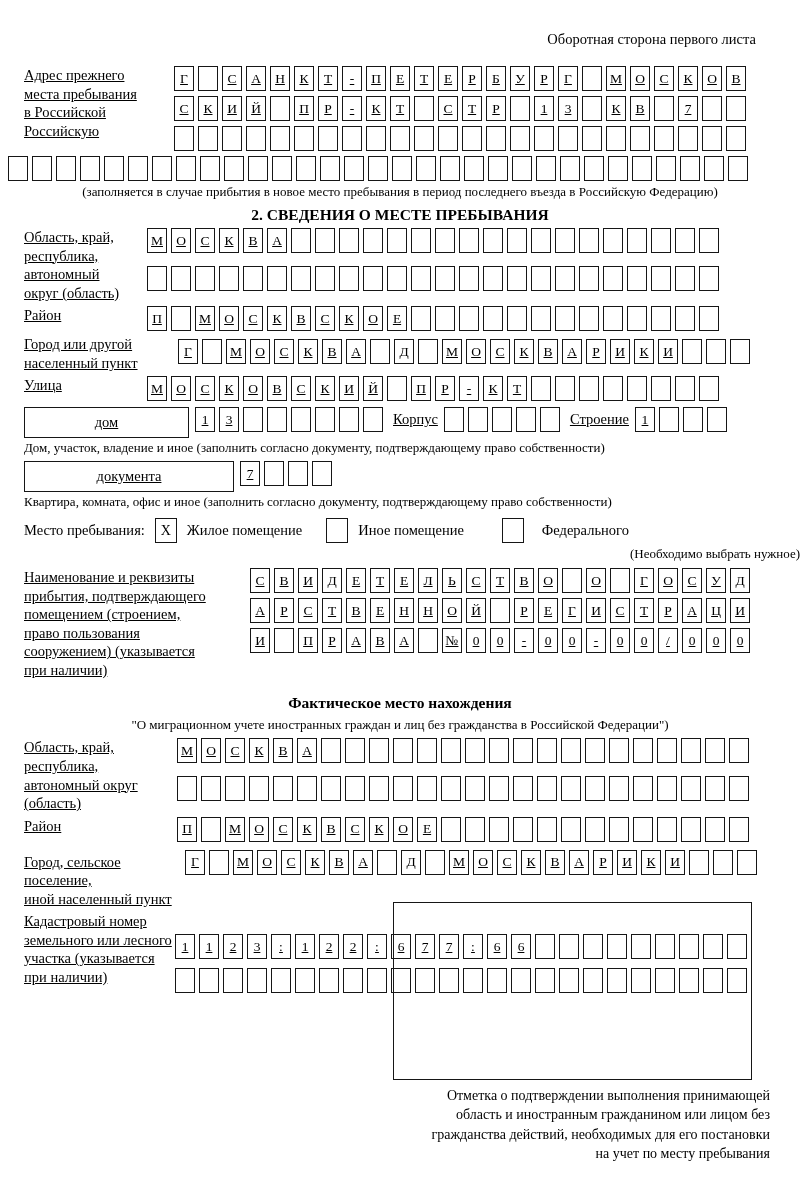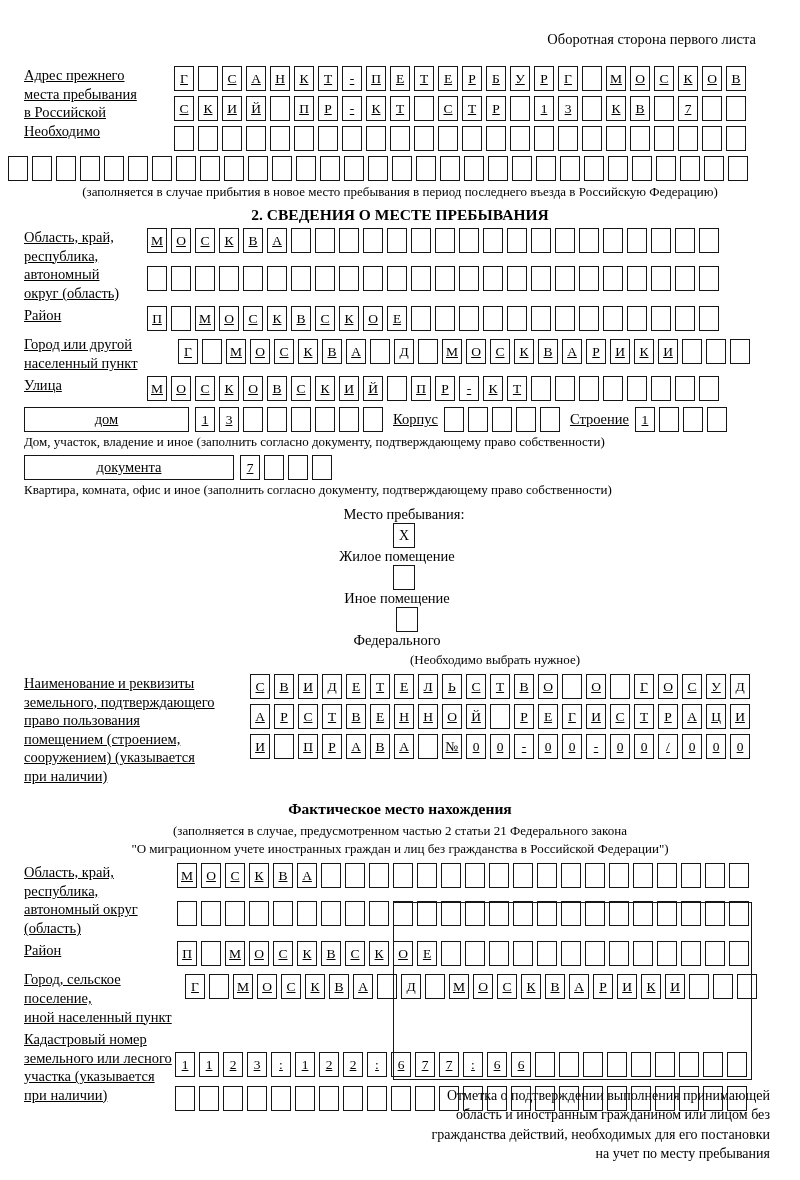--- a/index.html
+++ b/index.html
@@ -9,65 +9,65 @@
   .header-note{text-align:right;padding:31px 44px 0 0;font-size:14.5px;}
 
   
   .frow{display:flex;align-items:flex-start;margin:4px 0 0 24px;text-decoration:underline;}
   .lbl{font-size:14.5px;line-height:1.28;}
   .w150{flex:0 0 150px;}
   .w123{flex:0 0 123px;}
   .w154{flex:0 0 154px;}
   .w226{flex:0 0 226px;}
   .w153{flex:0 0 153px;}
-  .w161{flex:0 0 161px;}
+  .w161{flex:0 0 161px;margin-top:7px;}
   .w151{flex:0 0 151px;}
 
   .rows{display:flex;flex-direction:column;gap:5px;}
   .boxrow{display:flex;gap:4px;}
   .box{flex:0 0 20px;width:20px;height:25px;border:1.5px solid #161616;
        box-sizing:border-box;display:flex;align-items:center;justify-content:center;
        font-size:13.5px;background:#fff;}
   .fullrow{margin:5px 0 0 8px;}
 
   .caption{font-size:13px;text-align:center;margin-top:3px;}
   .caption-left{font-size:13px;margin:2px 0 0 24px;}
   .sec-title{font-size:15.5px;font-weight:bold;text-align:center;margin-top:6px;}
 
-  .field-box{height:25px;border:1.5px solid #161616;box-sizing:border-box;
+  .field-box{height:31px;border:1.5px solid #161616;box-sizing:border-box;
              display:flex;align-items:center;justify-content:center;font-size:14.5px;}
   .fb-dom{width:165px;margin-right:6px;}
   .fb-kv{width:210px;margin-right:6px;}
   .inline-lbl{font-size:14.5px;line-height:25px;margin:0 6px 0 10px;white-space:nowrap;}
 
-  .mesto-row{display:flex;align-items:center;margin:8px 16px 0 24px;font-size:14.5px;flex-direction:column;}
+  .mesto-row{display:flex;align-items:center;margin:8px 16px 0 24px;font-size:14.5px;}
   .cbox{width:22px;height:25px;border:1.5px solid #161616;box-sizing:border-box;
         display:flex;align-items:center;justify-content:center;font-size:14px;margin:0 10px;}
   .mesto-row .opt{margin-right:14px;}
-  .note-center{font-size:13px;margin:3px 0 0 0;text-align:center;padding-left:190px;}
+  .note-center{font-size:13px;margin:3px 0 0 0;text-align:right;padding-left:190px;}
 
   .fakt-cap{font-size:13px;text-align:center;line-height:1.45;margin-top:4px;}
 
   .stamp-wrap{position:absolute;left:360px;top:902px;width:410px;}
   .stamp-box{margin-left:33px;width:359px;height:178px;border:1.8px solid #161616;box-sizing:border-box;}
   .stamp-cap{font-size:14px;text-align:right;line-height:1.38;margin-top:6px;}
 </style>
 </head>
 <body>
 
 <div class="page">
 
   <div class="header-note">Оборотная сторона первого листа</div>
 
   <div class="frow" style="margin-top:18px;">
     <div class="lbl w150">
         <div>Адрес прежнего</div>
         <div>места пребывания</div>
         <div>в Российской</div>
-        <div>Необходимо</div>
+        <div>Российскую</div>
       </div>
     <div class="rows">
       <div class="boxrow">
           <span class="box">Г</span>
           <span class="box"></span>
           <span class="box">С</span>
           <span class="box">А</span>
           <span class="box">Н</span>
           <span class="box">К</span>
           <span class="box">Т</span>
@@ -384,23 +384,23 @@
     <span class="cbox"></span>
     <span class="opt">Иное помещение</span>
     <span class="cbox" style="margin-left:24px;margin-right:18px;"></span>
     <span class="opt">Федерального</span>
   </div>
   <div class="note-center">(Необходимо выбрать нужное)</div>
 
   <div class="frow" style="margin-top:6px;">
     <div class="lbl w226">
         <div>Наименование и реквизиты</div>
-        <div>земельного, подтверждающего</div>
+        <div>прибытия, подтверждающего</div>
+        <div>помещением (строением,</div>
         <div>право пользования</div>
-        <div>помещением (строением,</div>
         <div>сооружением) (указывается</div>
         <div>при наличии)</div>
       </div>
     <div class="rows">
       <div class="boxrow">
           <span class="box">С</span>
           <span class="box">В</span>
           <span class="box">И</span>
           <span class="box">Д</span>
           <span class="box">Е</span>
@@ -465,21 +465,20 @@
           <span class="box">/</span>
           <span class="box">0</span>
           <span class="box">0</span>
           <span class="box">0</span>
         </div>
     </div>
   </div>
 
   <div class="sec-title" style="margin-top:14px;">Фактическое место нахождения</div>
   <div class="fakt-cap">
-      <div>(заполняется в случае, предусмотренном частью 2 статьи 21 Федерального закона</div>
       <div>"О миграционном учете иностранных граждан и лиц без гражданства в Российской Федерации")</div>
     </div>
 
   <div class="frow">
     <div class="lbl w153">
         <div>Область, край,</div>
         <div>республика,</div>
         <div>автономный округ</div>
         <div>(область)</div>
       </div>

